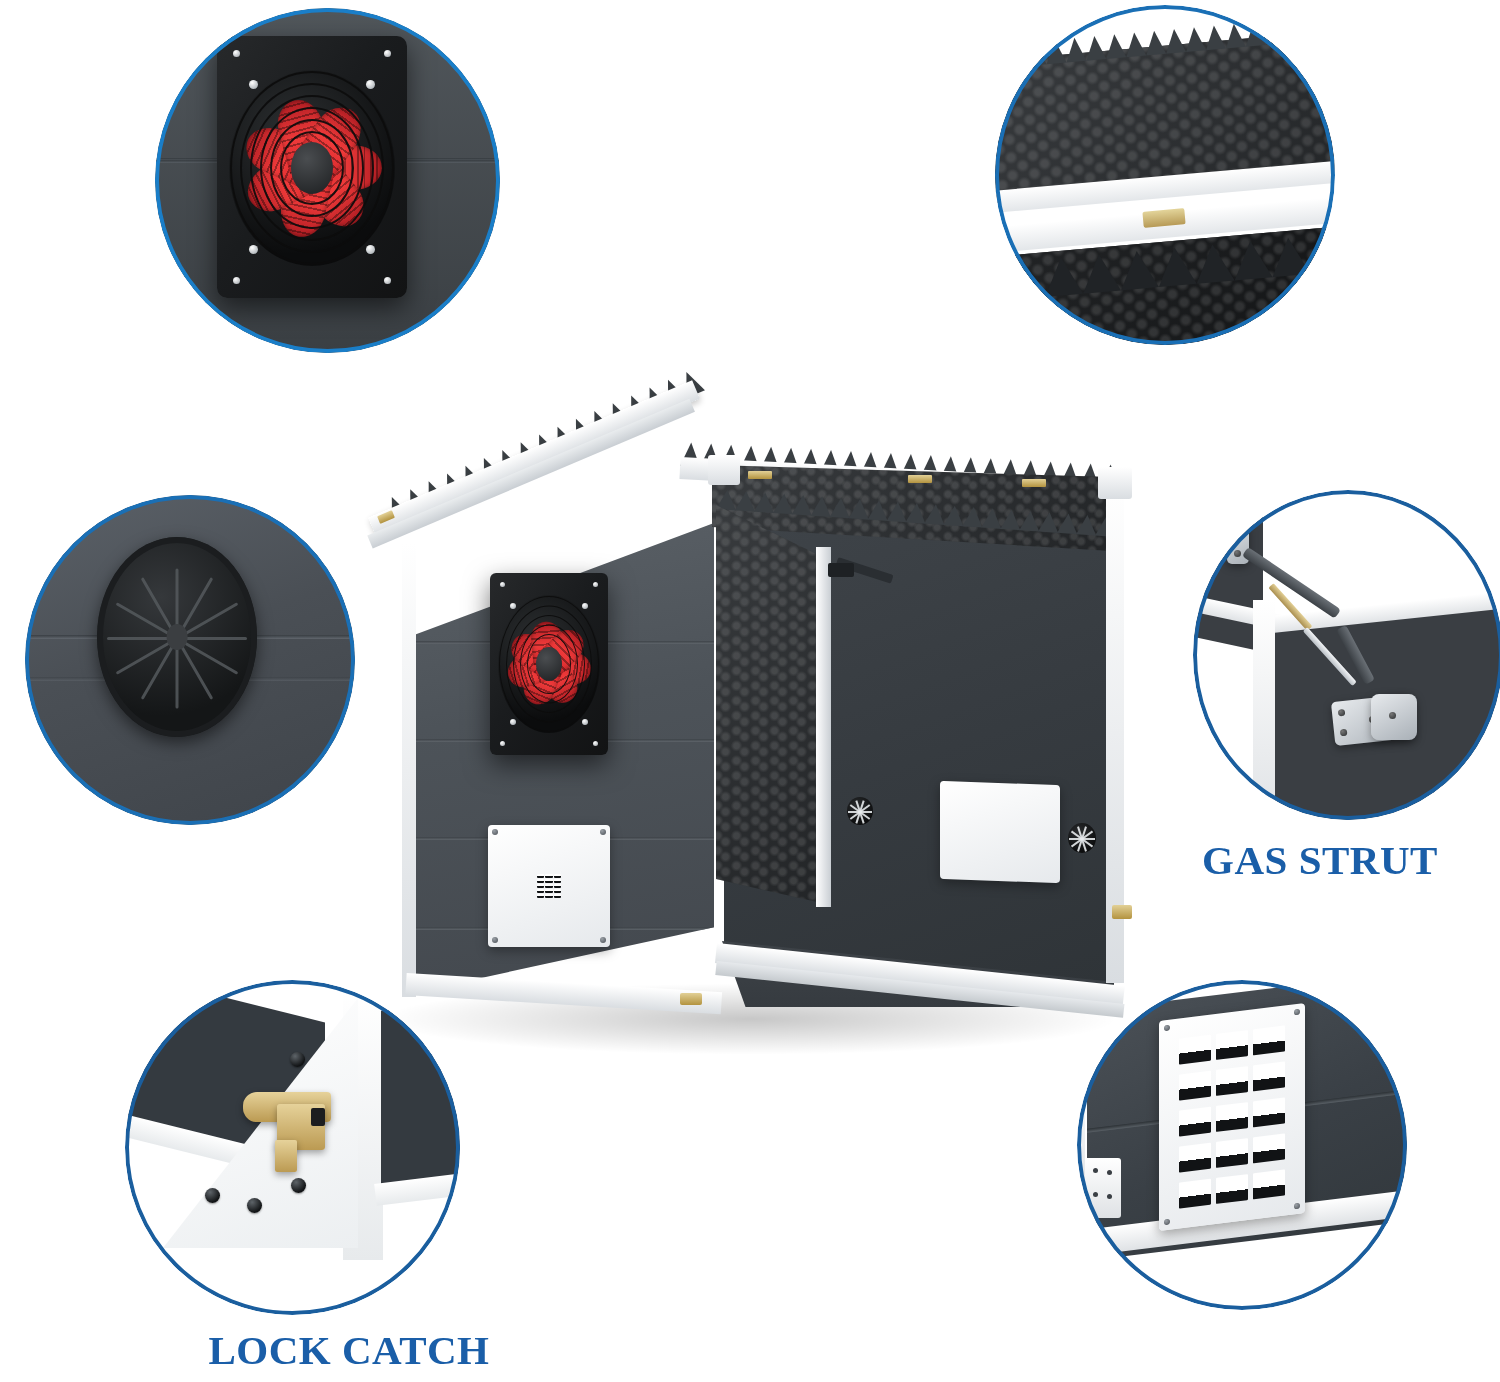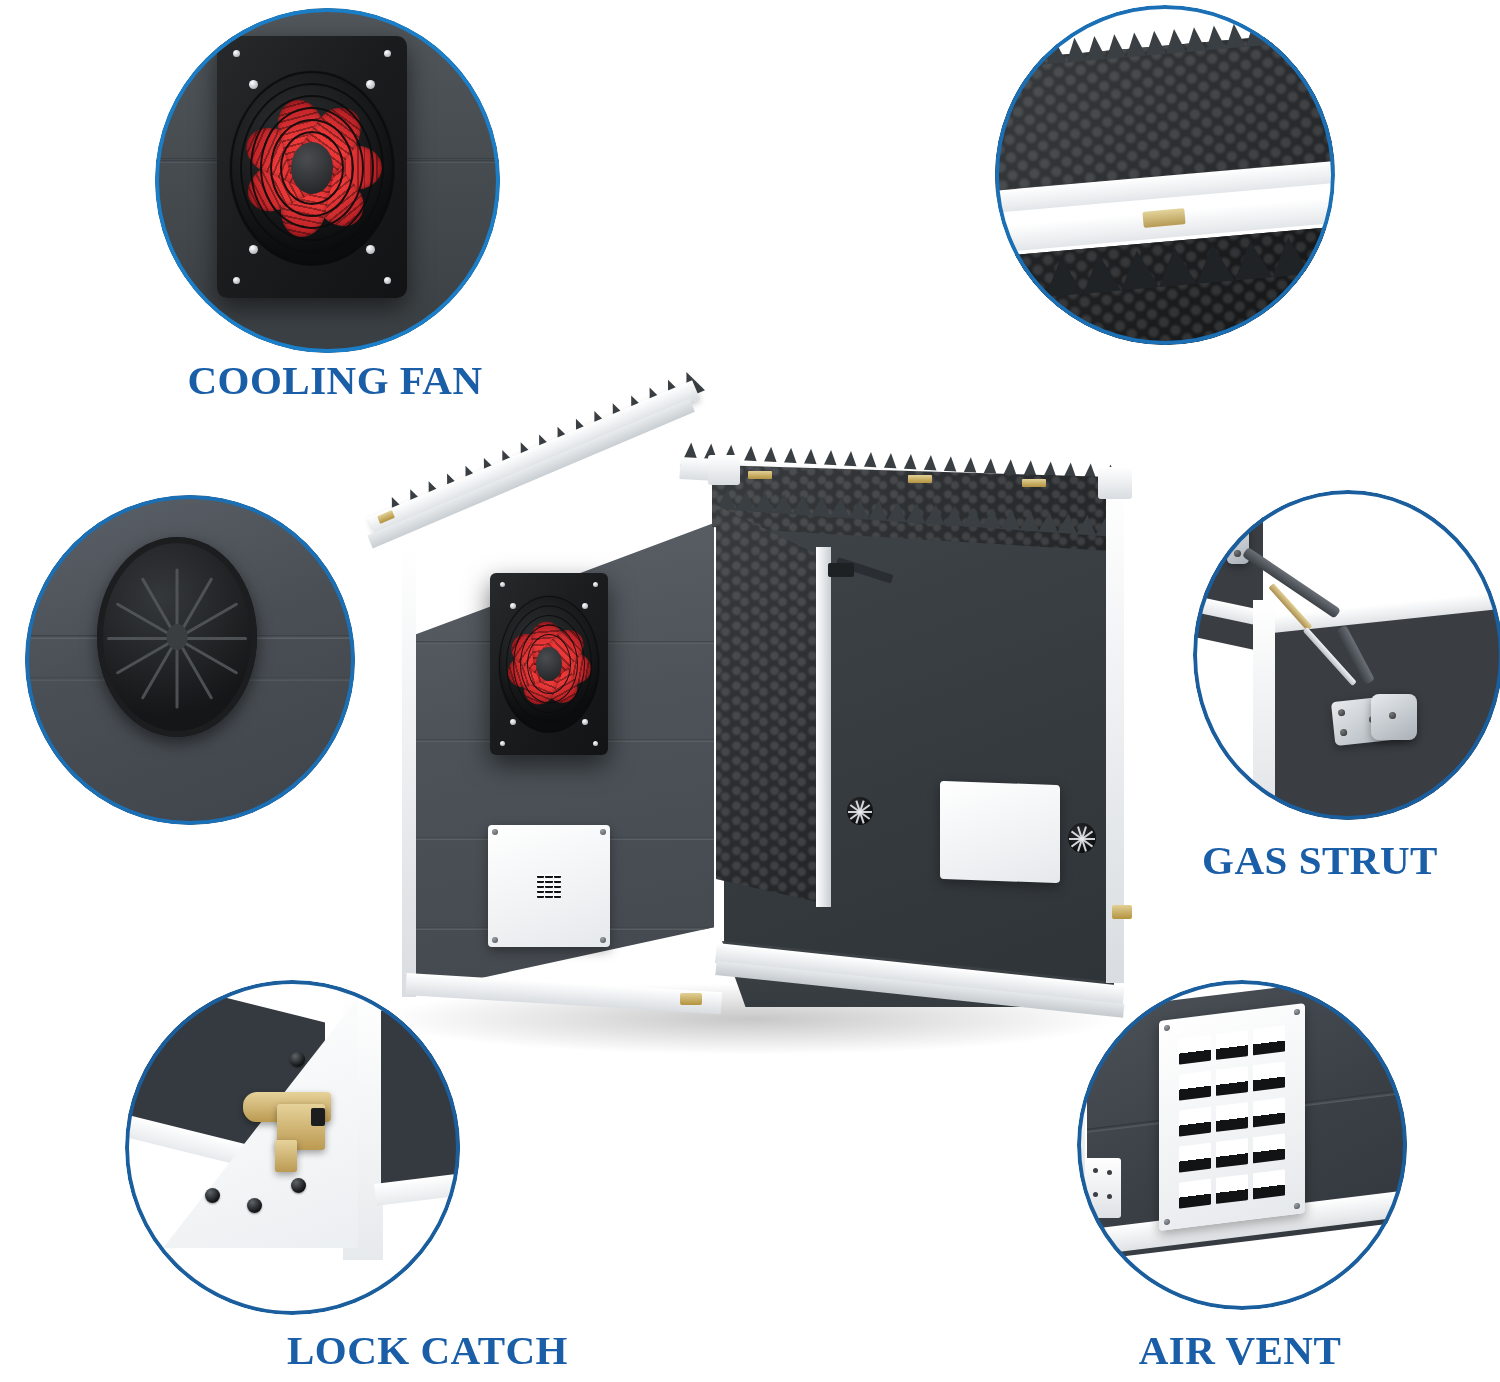--- a/index.html
+++ b/index.html
@@ -24,21 +24,21 @@
     line-height:1.12;
     white-space:pre-line;
   }
   .label.center{text-align:center;}
   .label.left{text-align:left;}
 
   #label-cooling-fan{left:100px;top:358px;width:470px;text-align:center;}
   #label-soundproofing{left:900px;top:358px;width:560px;text-align:center;}
   #label-wire-inlet{left:18px;top:838px;width:420px;text-align:left;}
   #label-gas-strut{left:1140px;top:838px;width:360px;text-align:center;}
-  #label-lock-catch{left:98px;top:1328px;width:470px;text-align:right;}
+  #label-lock-catch{left:114px;top:1328px;width:470px;text-align:center;}
   #label-air-vent{left:1040px;top:1328px;width:400px;text-align:center;}
 
   
   .inset{
     position:absolute;
     border-radius:50%;
     overflow:hidden;
     box-sizing:border-box;
   }
   .inset .clip{position:absolute;left:0;top:0;width:100%;height:100%;overflow:hidden;border-radius:50%;}
@@ -183,29 +183,27 @@
   .wire-port{position:absolute;border-radius:50%;background:radial-gradient(circle at 40% 32%,#2a2c2e,#0d0e0f 70%);overflow:hidden;}
   .wire-port .wslit{position:absolute;left:50%;top:50%;width:46%;height:2px;background:#e7eaec;transform-origin:0 50%;opacity:.9;}
   .strut-sm{position:absolute;background:#2a2e32;border-radius:2px;transform-origin:0 50%;}
   .hinge{position:absolute;background:linear-gradient(180deg,#e2d096,#b3933f);border-radius:1px;}
 </style>
 </head>
 <body>
 
 <div class="stage">
 
-  <div class="label center" id="label-cooling-fan">COOLING FAN</div>
 
 
 
   <div class="label center" id="label-gas-strut">GAS STRUT</div>
 
   <div class="label center" id="label-lock-catch">LOCK CATCH</div>
 
-  <div class="label center" id="label-air-vent">AIR VENT</div>
 
   <div class="inset" id="inset-cooling-fan">
     <div class="clip">
       <div class="fanbg">
         <div class="seam" style="top:150px;"></div>
         <div class="seam" style="top:152px;left:0;width:100%;"></div>
       </div>
 
       <div class="fan-plate" style="left:62px;top:28px;width:190px;height:262px;">
         <div class="pscrew" style="left:16px;top:14px;"></div>

